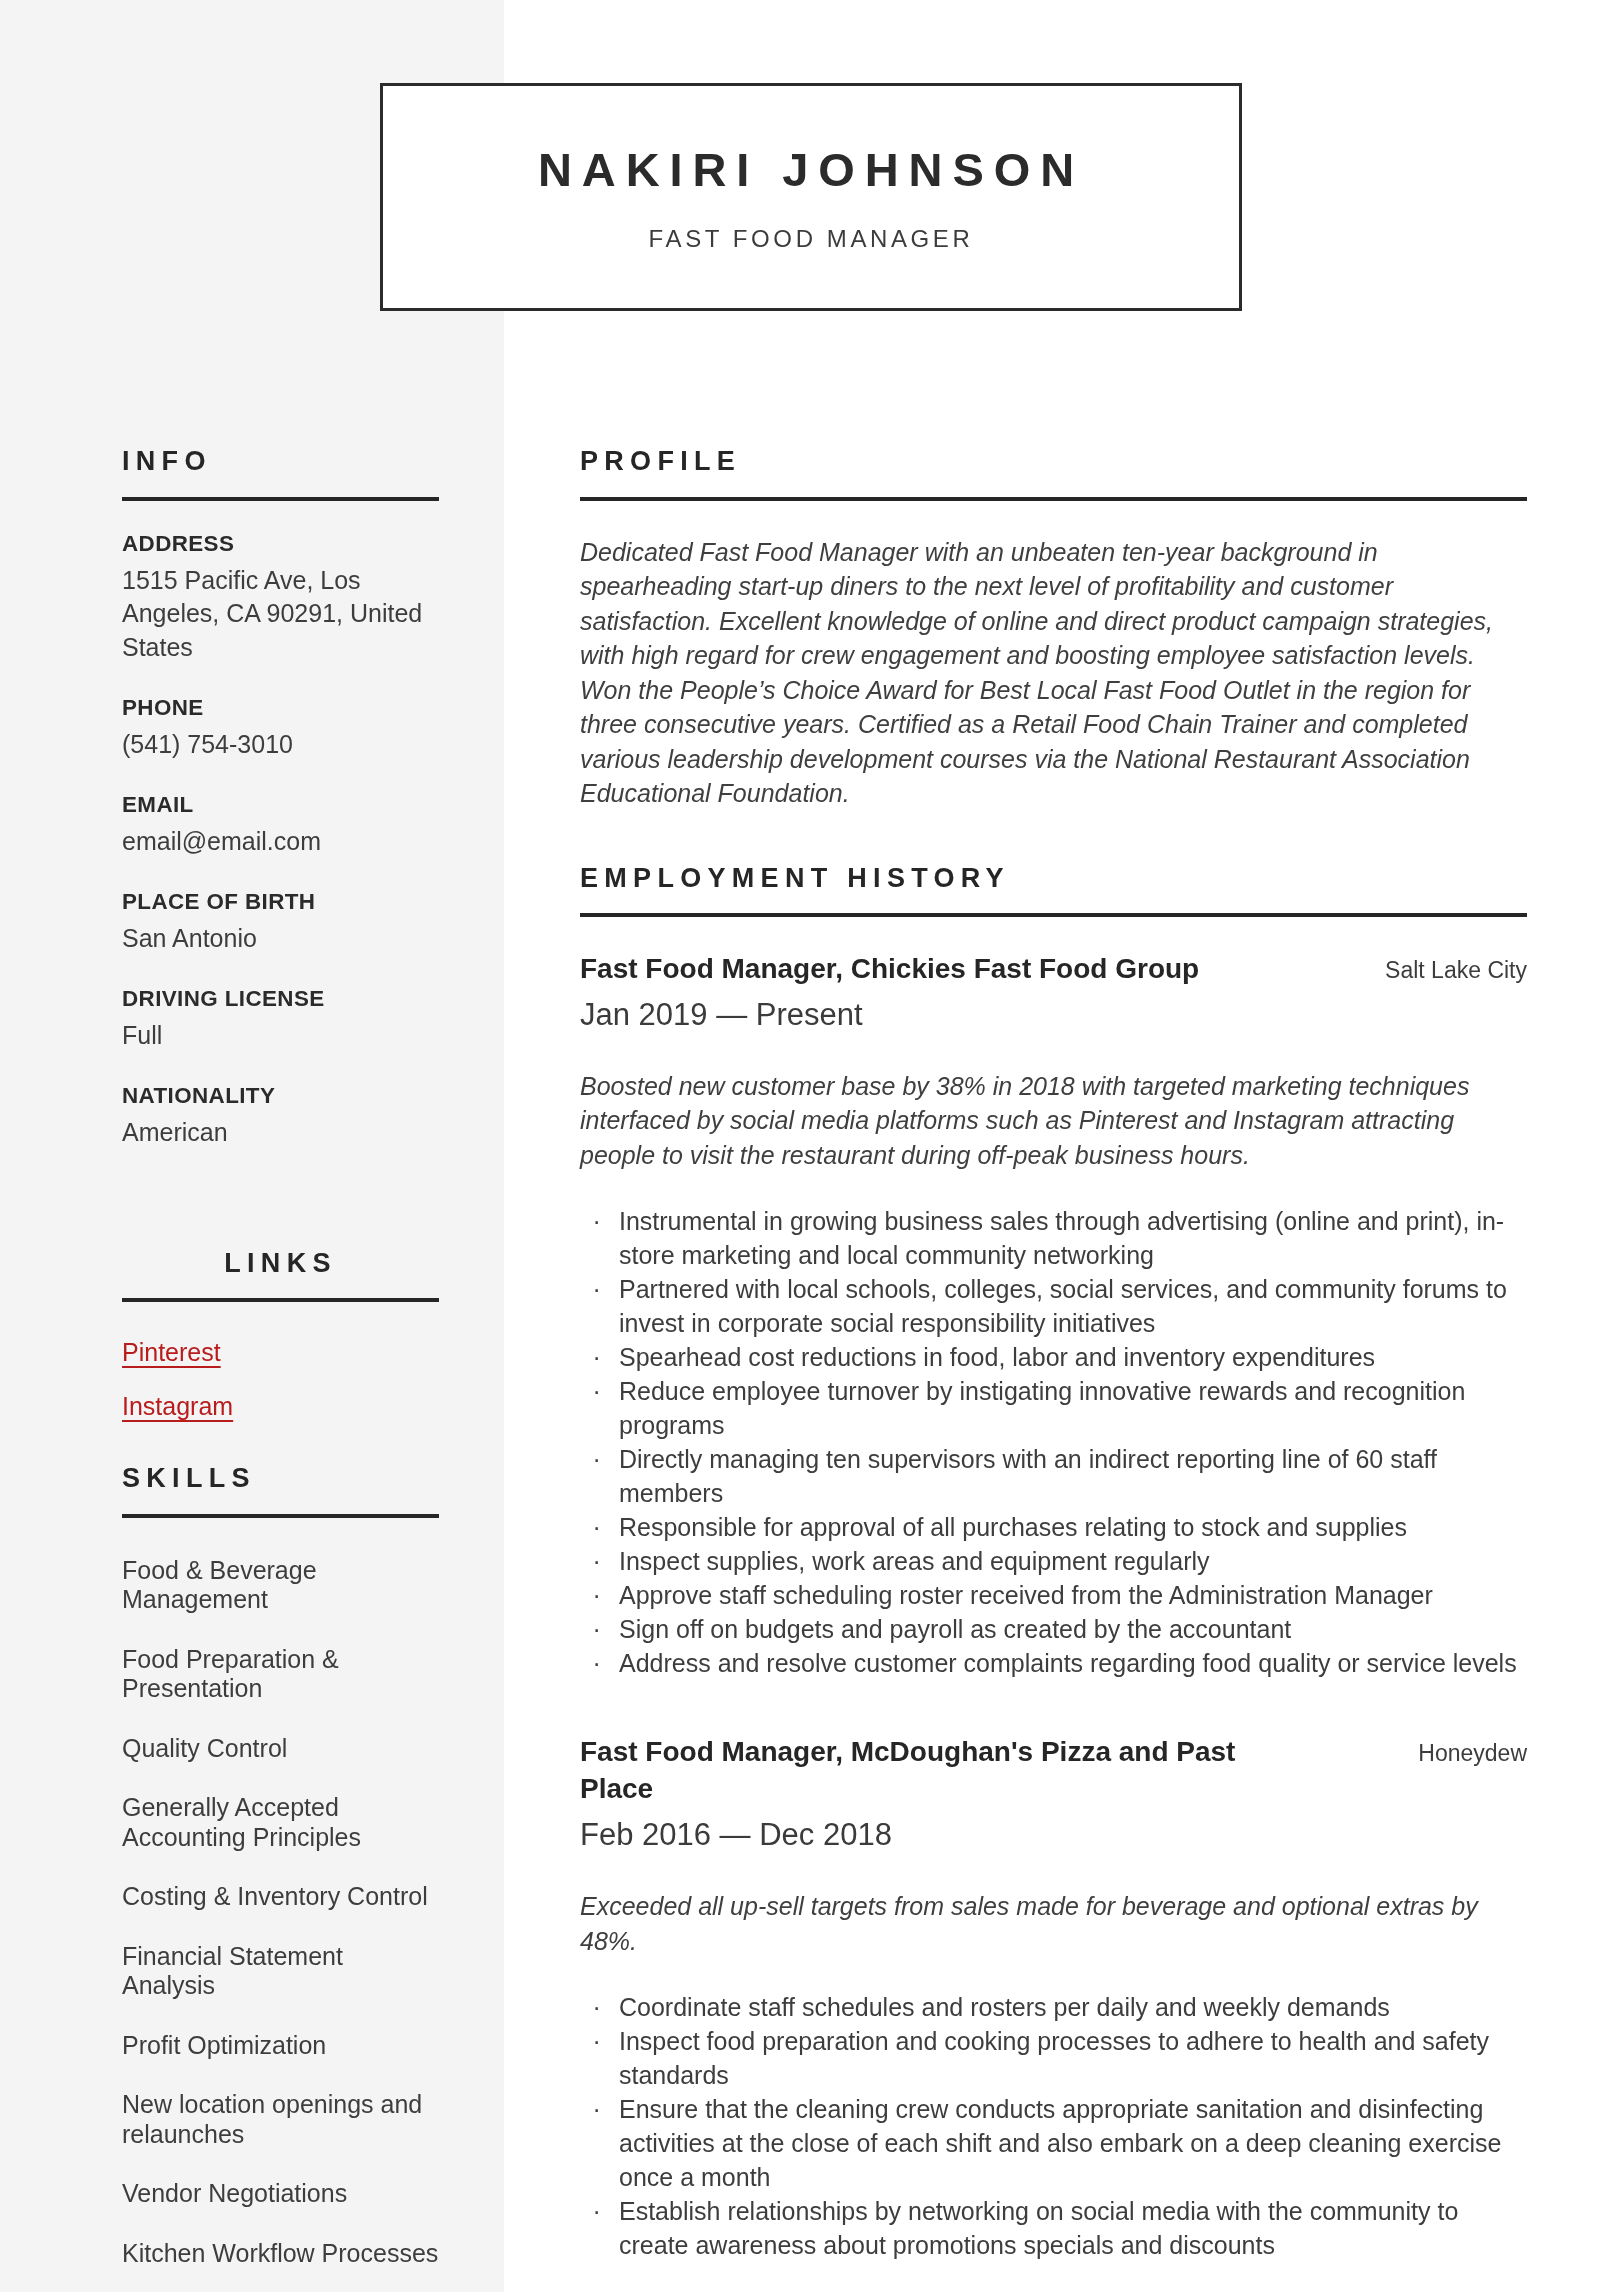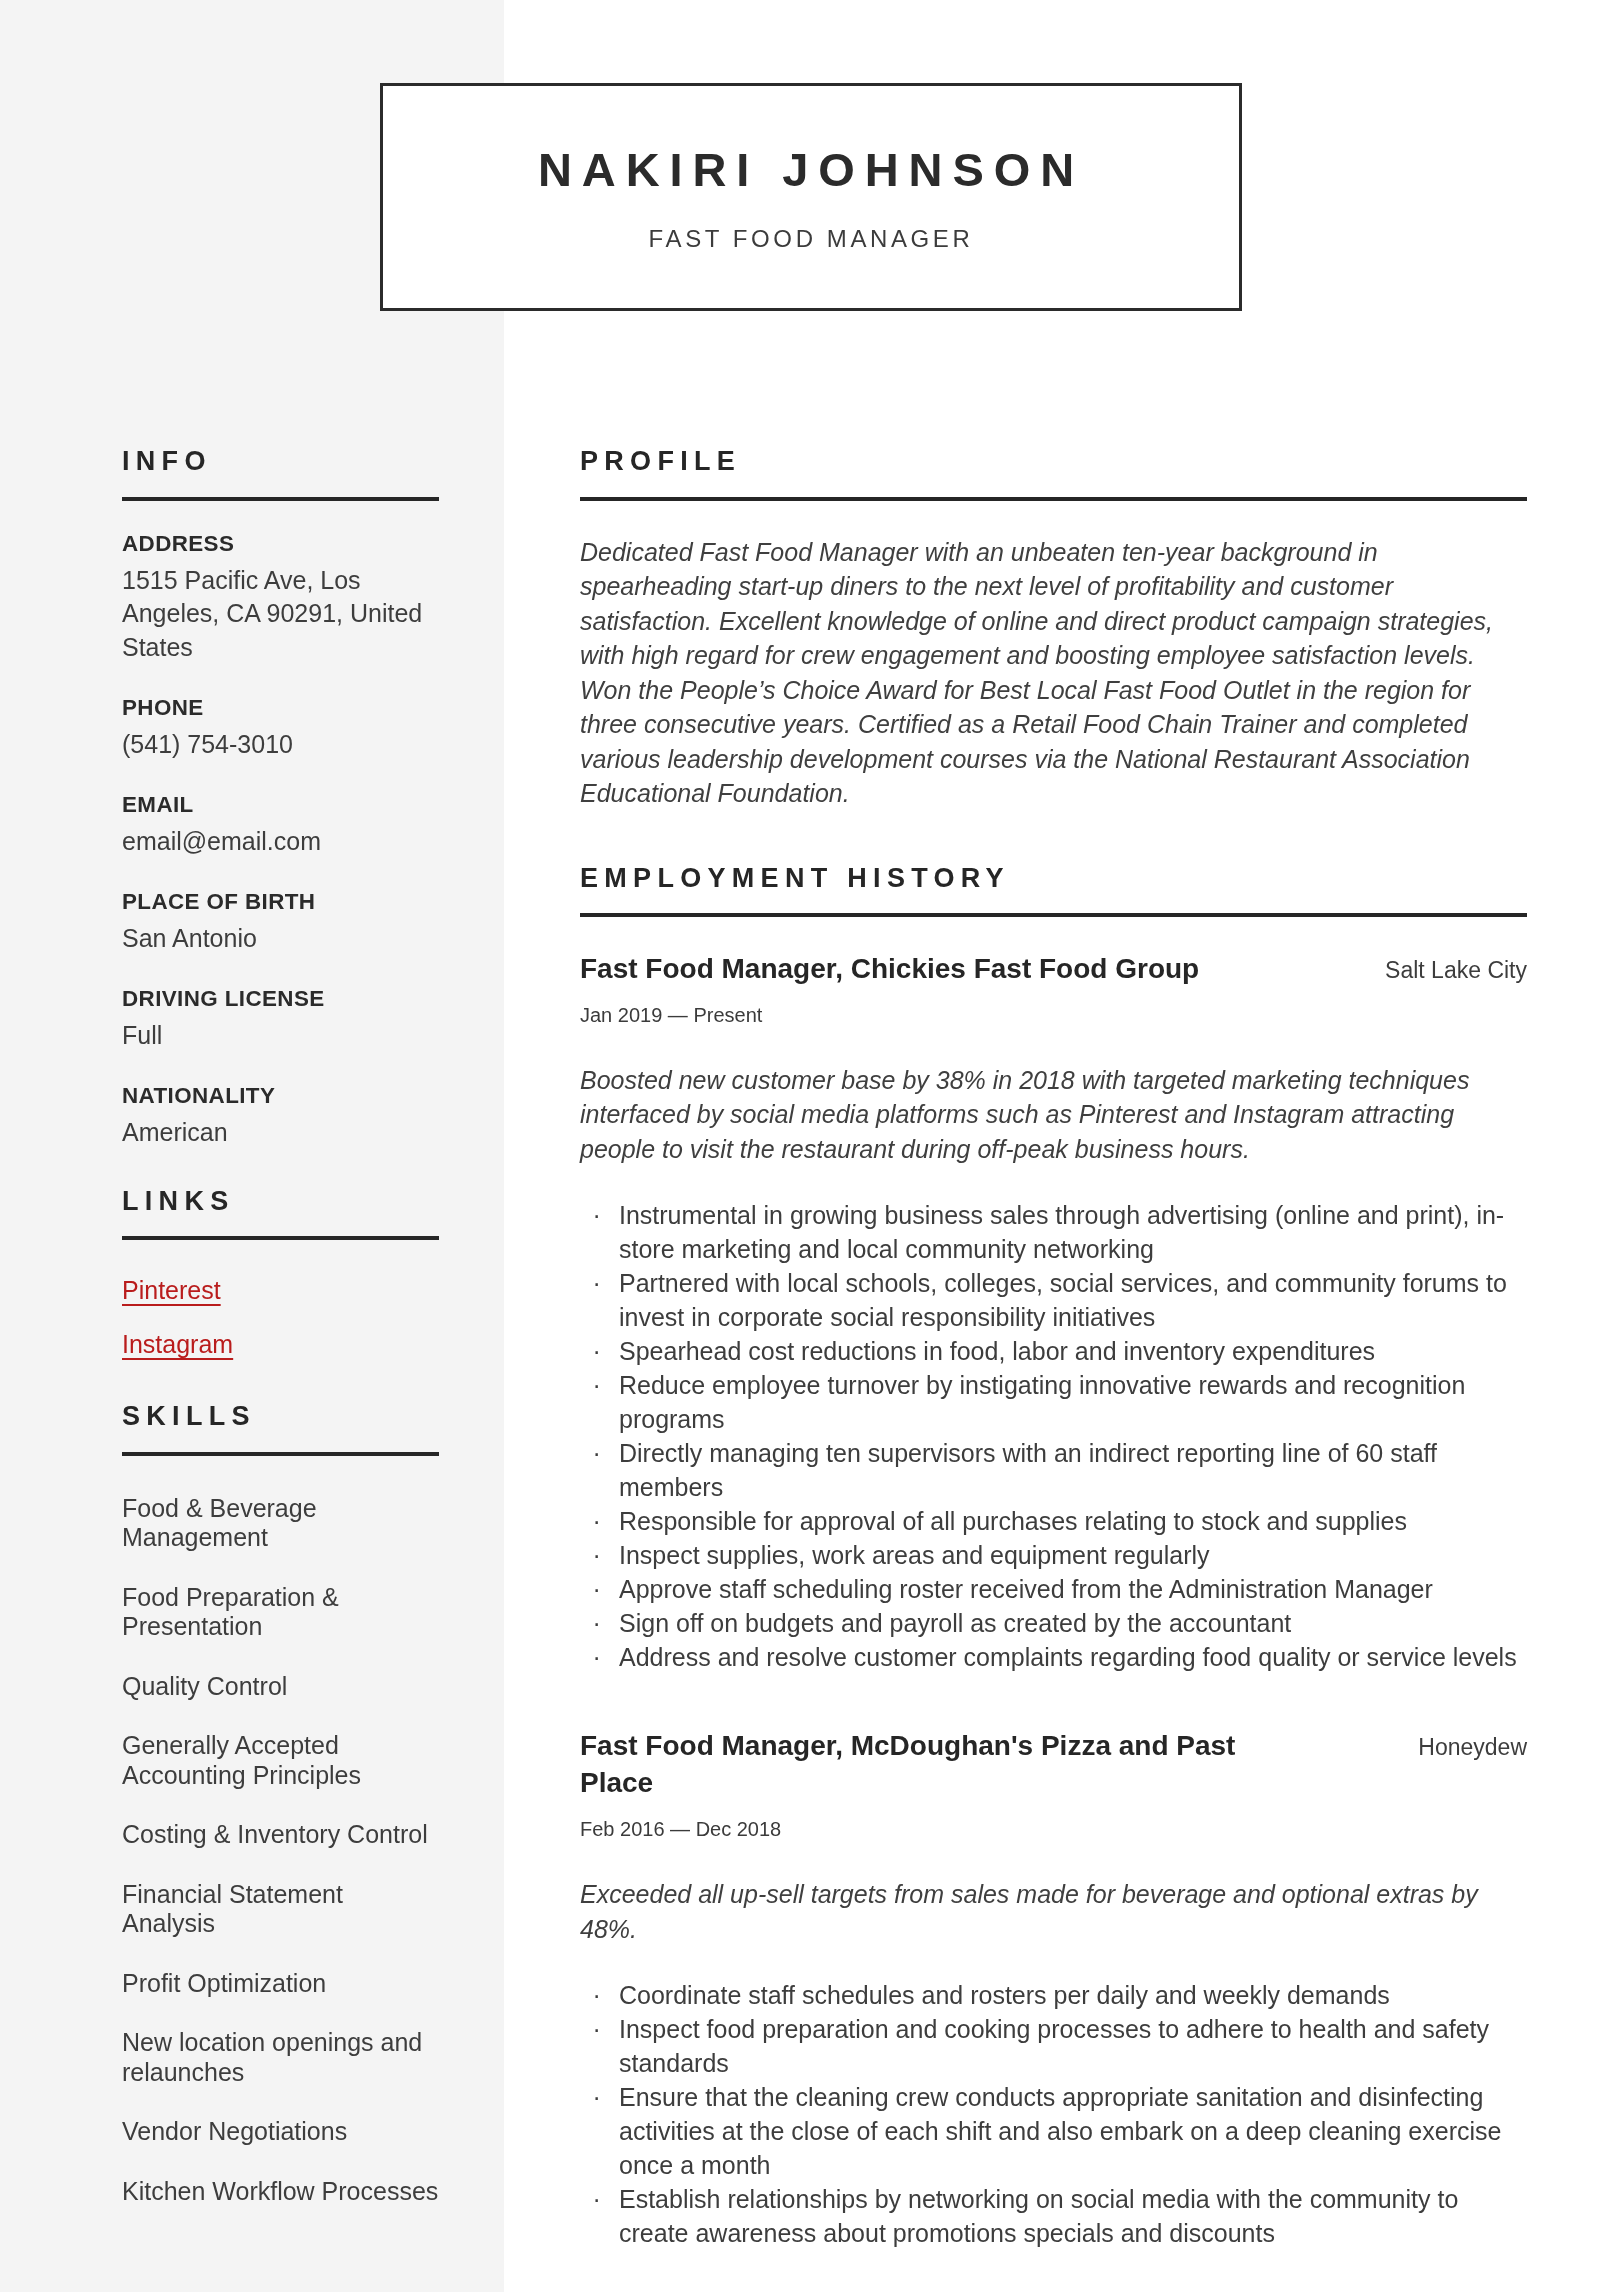--- a/index.html
+++ b/index.html
@@ -35,21 +35,21 @@
     margin:0;font-size:27px;font-weight:bold;color:#262626;
     letter-spacing:6.3px;line-height:1;padding-bottom:21.5px;
     border-bottom:4.5px solid #262626;
   }
   
   .field{margin-top:30px;}
   .field-label{
     font-size:22.4px;font-weight:bold;color:#2b2b2b;letter-spacing:0.4px;line-height:1.2;
   }
   .field-value{margin-top:6.3px;font-size:25px;line-height:1.35;color:#3d3d3d;}
-  .links-section{margin-top:38px;}
+  .links-section{margin-top:100px;text-align:center;}
   .links-list{margin-top:36px;}
   .link{
     display:inline-block;font-size:25px;color:#b91c1c;
     text-decoration:underline;text-underline-offset:4.5px;margin-bottom:25px;
   }
   .links-list .link{display:table;}
   .skills-section{margin-top:44px;}
   .skills-list{list-style:none;margin:38px 0 0 0;padding:0;}
   .skills-list li{font-size:25px;line-height:1.18;color:#3d3d3d;margin-bottom:30px;}
   
@@ -57,21 +57,21 @@
     margin:34px 0 0 0;font-size:25px;line-height:1.38;font-style:italic;color:#3f3f3f;
   }
   .employment-section{margin-top:54px;}
   .job{margin-top:34px;}
   .job + .job{margin-top:54px;}
   .job-head{display:flex;justify-content:space-between;align-items:baseline;}
   .job-title{
     margin:0;font-size:28px;font-weight:bold;color:#262626;line-height:1.32;max-width:681px;
   }
   .job-location{font-size:23px;color:#3d3d3d;white-space:nowrap;}
-  .job-dates{margin-top:16px;font-size:20px;color:#3b3b3b;}
+  .job-dates{margin-top:9px;font-size:31px;color:#3b3b3b;}
   .job-summary{
     margin:36px 0 0 0;font-size:25px;line-height:1.38;font-style:italic;color:#3f3f3f;
   }
   .bullets{list-style:none;margin:32px 0 0 0;padding:0;}
   .bullets li{
     position:relative;padding-left:39px;font-size:25px;line-height:34px;color:#3d3d3d;
   }
   .bullets li::before{
     content:"·";position:absolute;left:12.5px;top:0;font-size:25px;color:#3d3d3d;
   }

